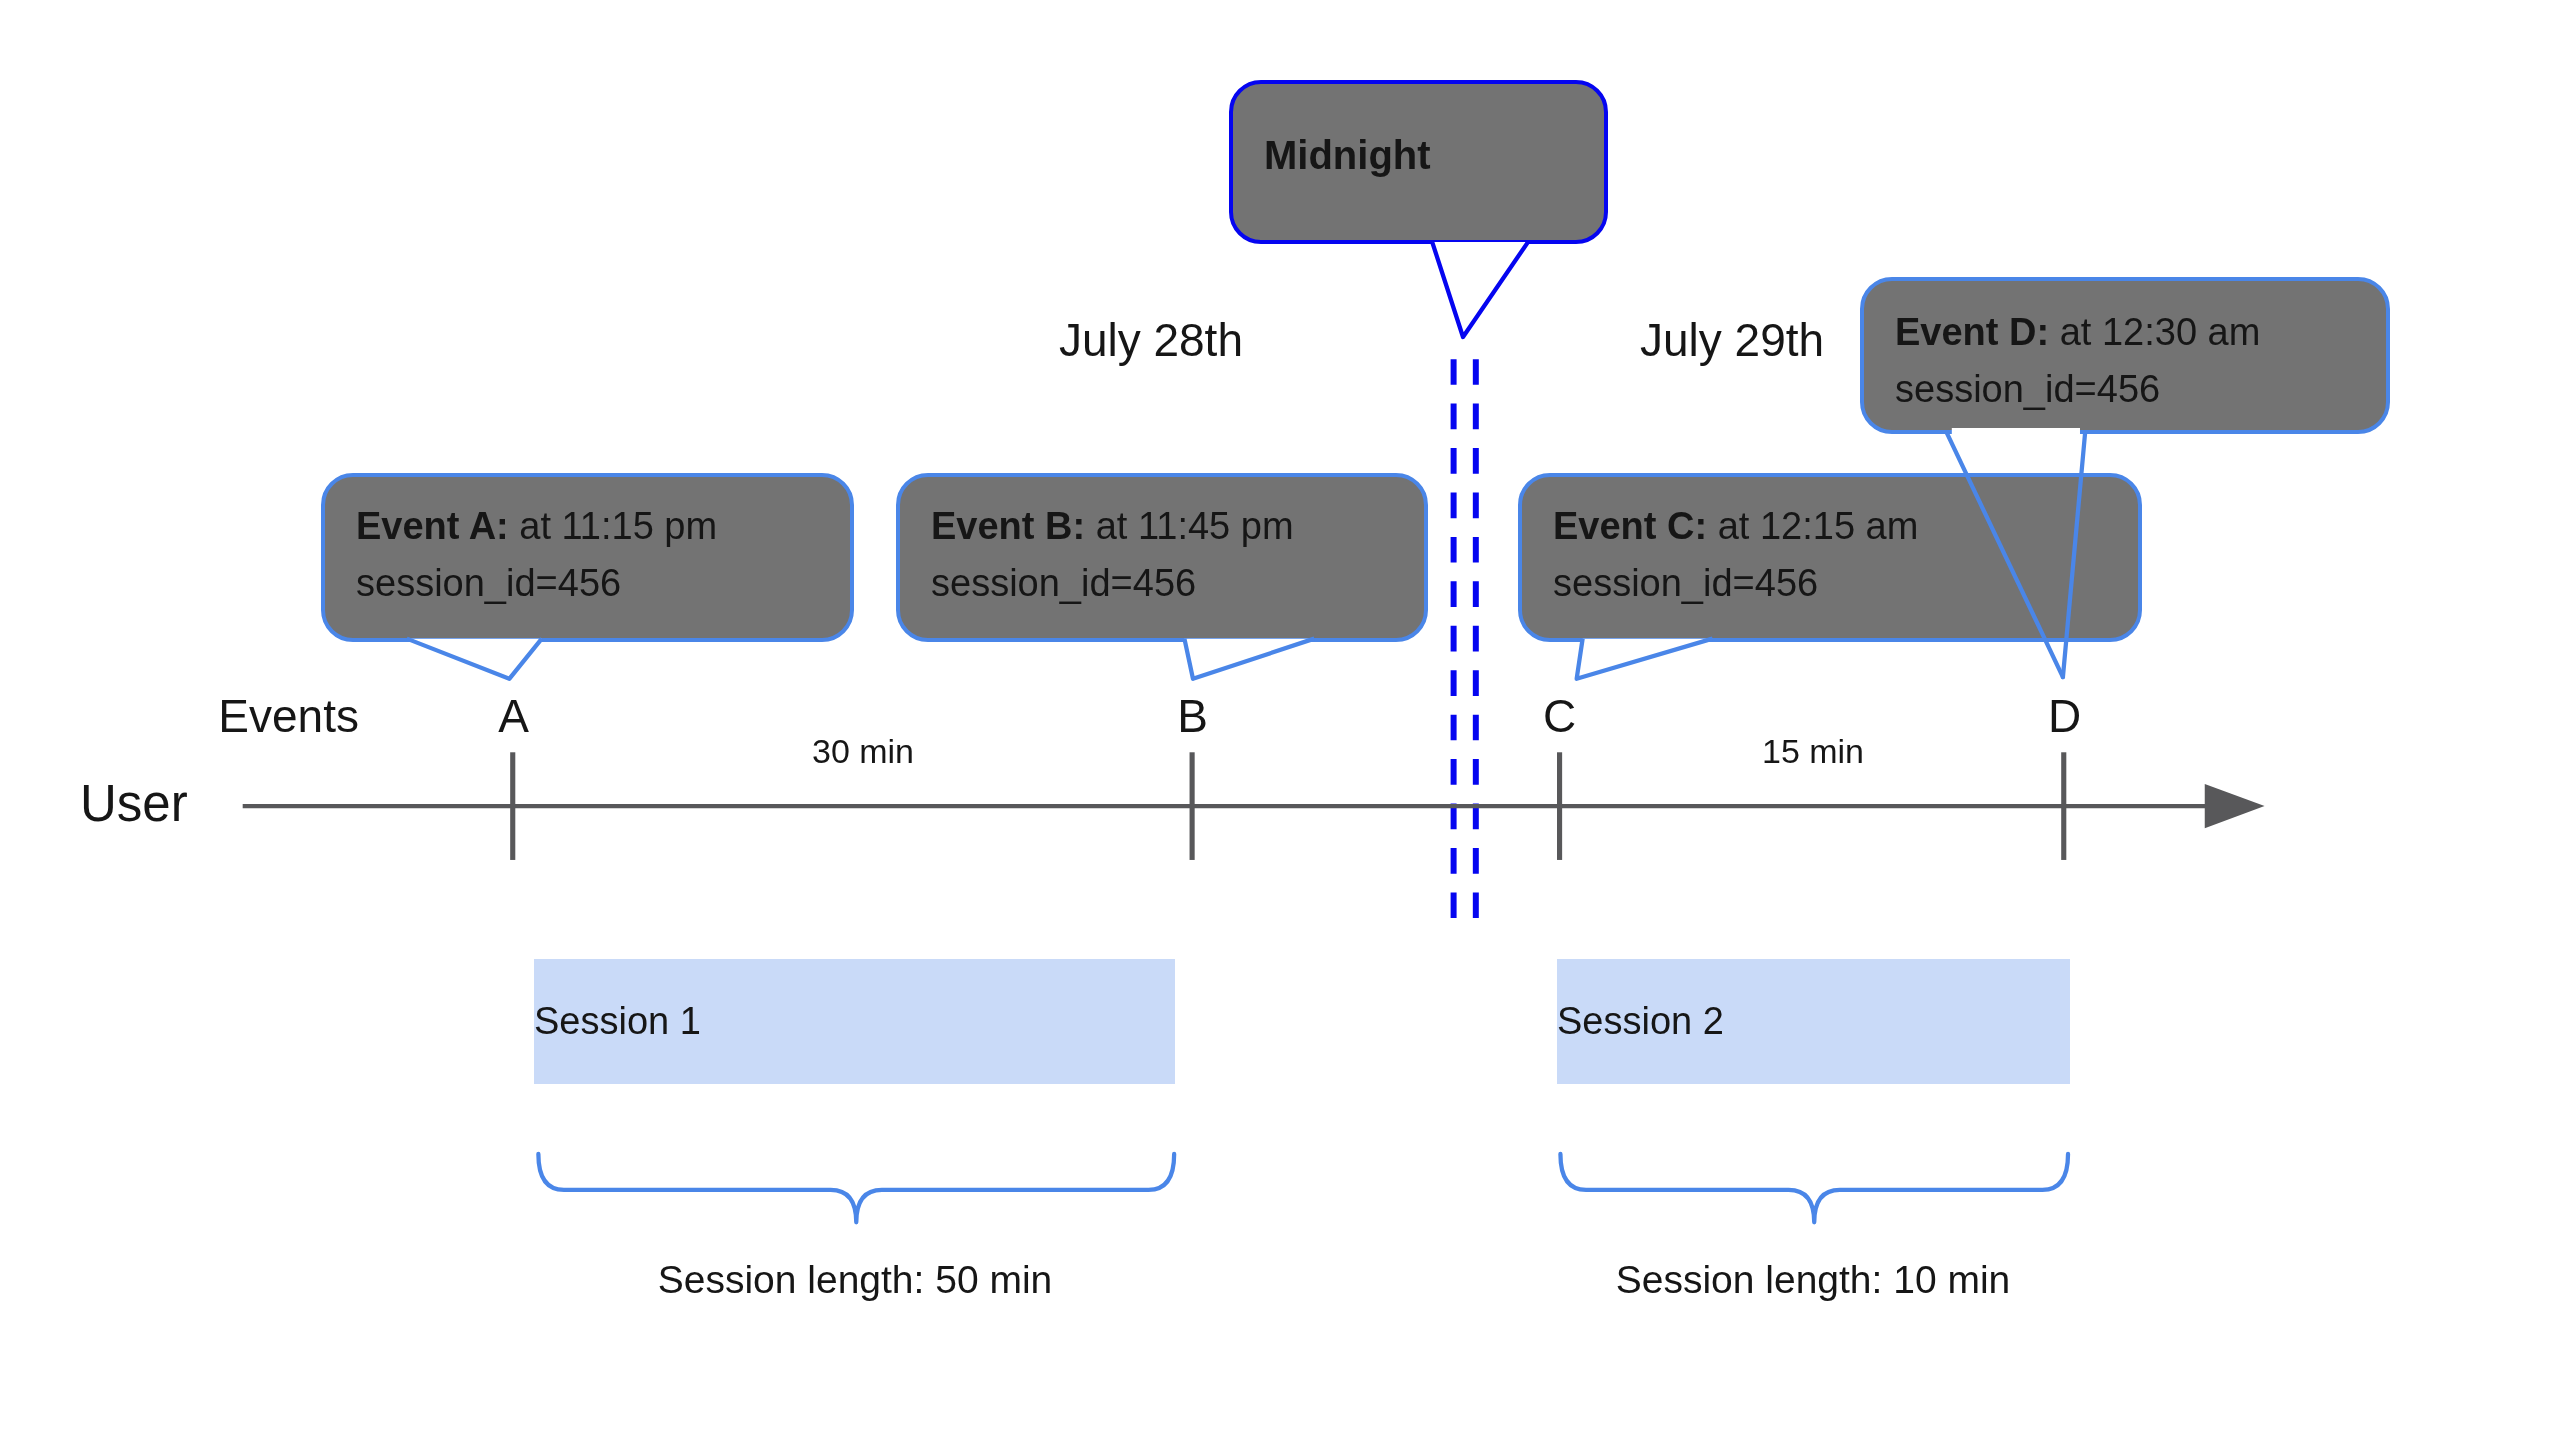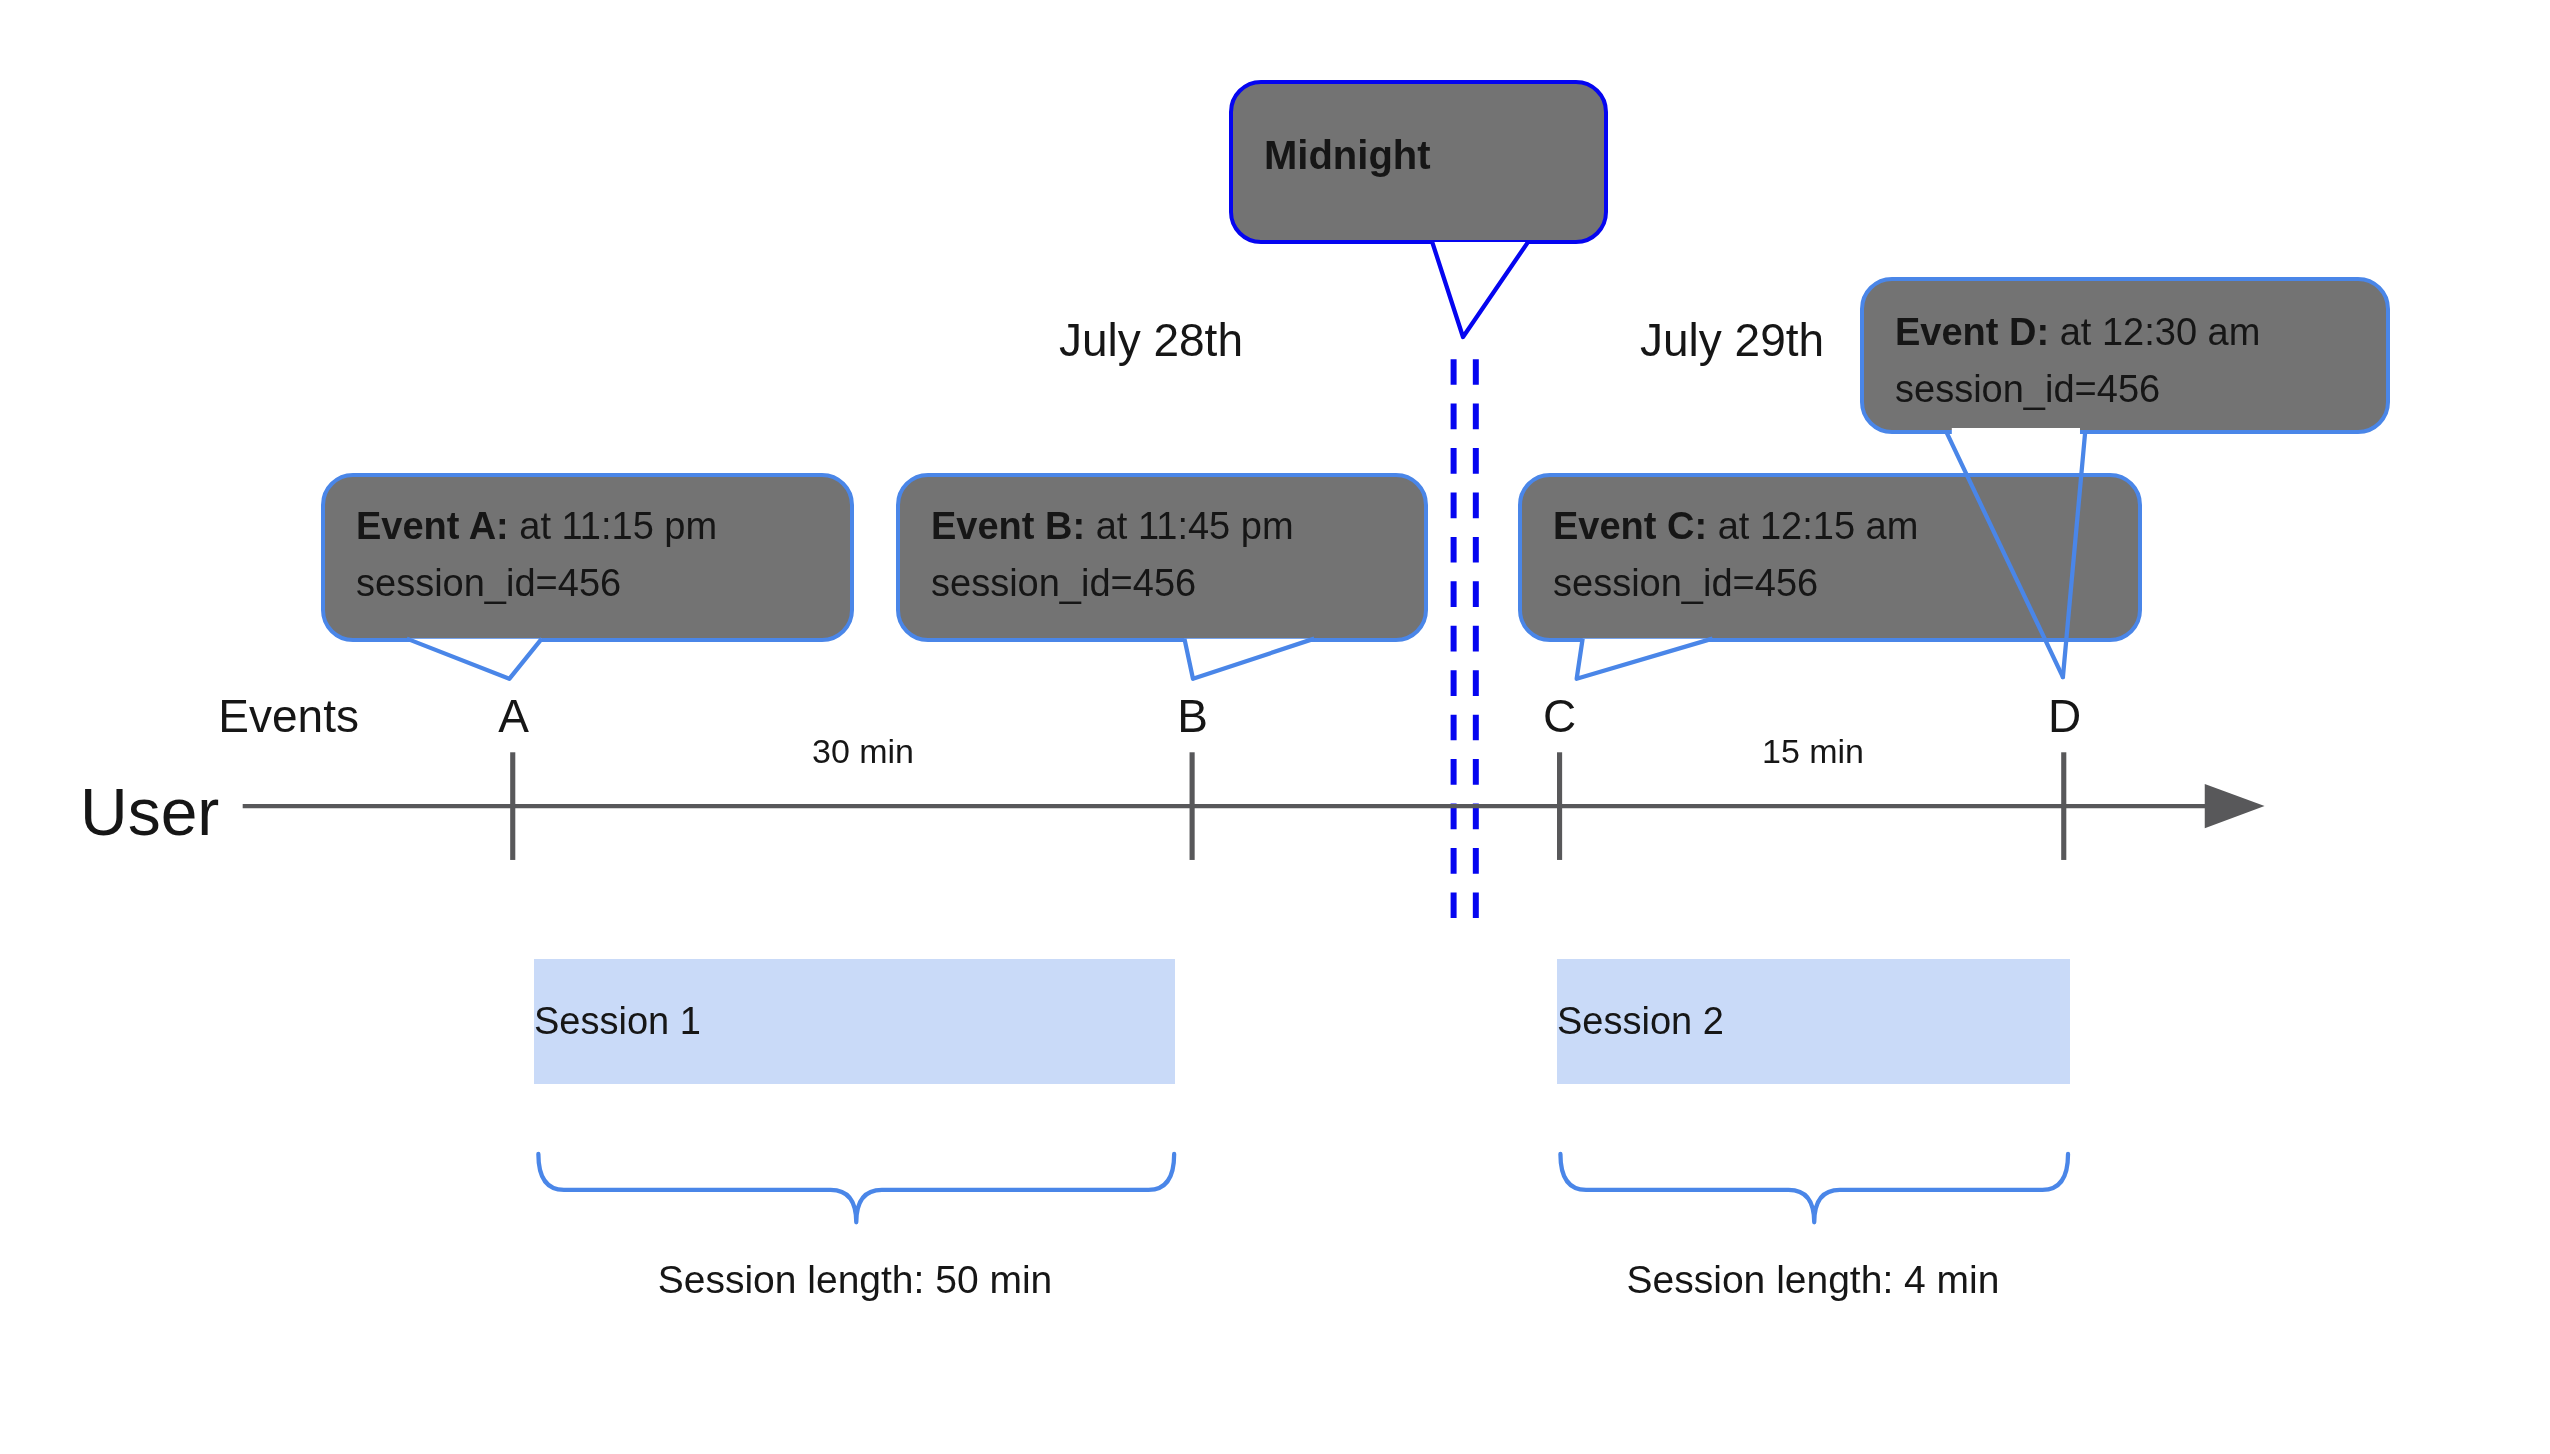--- a/index.html
+++ b/index.html
@@ -23,21 +23,21 @@
   .bubble-midnight .btext{margin:46px 0 0 31px;font-size:40px;font-weight:bold;line-height:51px;}
   .bold{font-weight:bold;}
 
   
   .day-label{position:absolute;top:313px;font-size:46px;white-space:nowrap;}
   .day-before{left:944px;width:299px;text-align:right;}
   .day-after{left:1640px;}
 
   
   .events-label{position:absolute;left:128px;top:689px;width:231px;text-align:right;font-size:46px;}
-  .user-label{position:absolute;left:80px;top:774px;font-size:66px;}
+  .user-label{position:absolute;left:80px;top:774px;font-size:51px;}
   .letter{position:absolute;top:689px;width:103px;text-align:center;font-size:46px;}
   .letter-a{left:462px;}.letter-b{left:1141px;}.letter-c{left:1508px;}.letter-d{left:2013px;}
   .gap-label{position:absolute;top:732px;width:256px;text-align:center;font-size:34px;}
   .gap-1{left:735px;}.gap-2{left:1685px;}
 
   
   .session-box{position:absolute;top:959px;height:125px;background:var(--session-fill,#c9daf8);
     display:flex;align-items:center;font-size:38px;}
   .session-1{left:534px;width:641px;}
   .session-2{left:1557px;width:513px;}
@@ -108,21 +108,21 @@
   </div>
 
   <div class="session-box session-1">
     <span>Session 1</span>
   </div>
   <div class="session-box session-2">
     <span>Session 2</span>
   </div>
 
   <div class="length-label length-1">Session length: 50 min</div>
-  <div class="length-label length-2">Session length: 4 min</div>
+  <div class="length-label length-2">Session length: 10 min</div>
 
   <svg class="art" viewBox="0 0 2984 1702">
 
     <line class="dash" x1="1701" y1="420" x2="1701" y2="1090"></line>
     <line class="dash" x1="1727" y1="420" x2="1727" y2="1090"></line>
 
     <line class="gray-line" x1="284" y1="943" x2="2588" y2="943"></line>
     <polygon class="head" points="2580,917 2650,943 2580,969"></polygon>
 
     <line class="tick" x1="600" y1="880" x2="600" y2="1006"></line>

